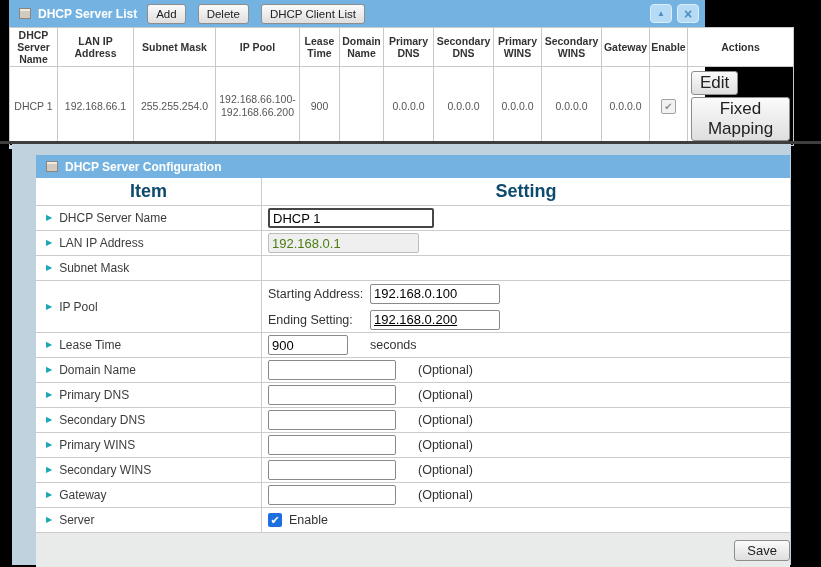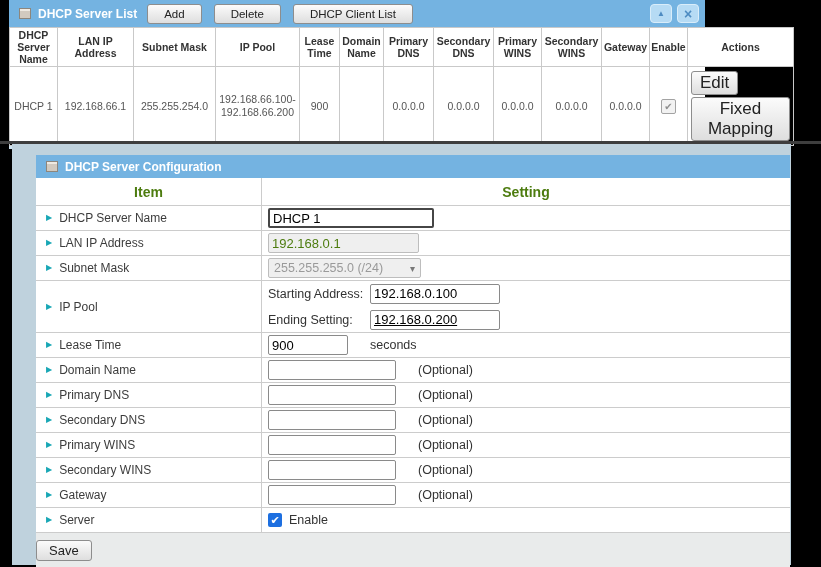--- a/index.html
+++ b/index.html
@@ -6,21 +6,21 @@
   .stage{position:relative;width:821px;height:567px;background:#000;overflow:hidden;
          font-family:"Liberation Sans",sans-serif;}
   
   .top-window{position:absolute;left:9px;top:0;width:696px;height:141px;background:#fff;}
   .win-header{height:27px;background:#74b3e1;display:flex;align-items:center;padding:0 6px 0 10px;box-sizing:border-box;}
   .panel-icon{width:10px;height:9px;background:#d2cabf;border:1px solid #8d867c;
               box-shadow:inset 0 2px 0 #efeae2;margin-right:7px;flex:0 0 auto;}
   .win-title{color:#fff;font-size:12px;font-weight:bold;margin-right:10px;white-space:nowrap;}
   .btn{background:linear-gradient(#fbfbfb,#dedede);border:1px solid #8d8d8d;border-radius:3px;
        font-family:"Liberation Sans",sans-serif;font-size:11.5px;color:#222;cursor:pointer;}
-  .toolbar-btn{height:20px;padding:0 16px;margin-right:12px;}
+  .toolbar-btn{height:20px;padding:0 8px;margin-right:12px;}
   .spacer{flex:1;}
   .win-ctrl{width:22px;height:19px;margin-left:5px;background:#b6dbf4;border:1px solid #d9edfa;
             border-radius:4px;color:#4e8cc2;display:flex;align-items:center;justify-content:center;
             padding:0;cursor:pointer;}
   .win-ctrl .g-collapse{font-size:8px;line-height:1;}
   .win-ctrl .g-close{font-size:14px;font-weight:bold;line-height:1;}
   
   .list-table{width:784px;border-collapse:collapse;table-layout:fixed;}
   .list-table th{border:1px solid #c9c9c9;background:#fff;font-size:10.5px;font-weight:bold;
                  color:#333;text-align:center;padding:1px;line-height:1.15;height:38px;box-sizing:border-box;}
@@ -38,38 +38,38 @@
   .page-area{position:absolute;left:12px;top:144px;width:779px;height:421px;background:#bfd2dd;}
   
   .config-panel{position:absolute;left:24px;top:11px;width:754px;height:412px;background:#fff;}
   .panel-header{height:23px;background:#74b3e1;display:flex;align-items:center;padding-left:10px;box-sizing:border-box;}
   .panel-header .win-title{font-size:12px;}
   .crow{display:flex;align-items:center;border-bottom:1px solid #ccc;box-sizing:border-box;background:#fff;}
   .h28{height:28px;} .h25{height:25px;} .h52{height:52px;} .hfoot{height:34px;}
   .item-cell{width:226px;flex:0 0 226px;align-self:stretch;display:flex;align-items:center;
              padding-left:10px;box-sizing:border-box;border-right:1px solid #ccc;}
   .set-cell{flex:1;display:flex;align-items:center;padding-left:6px;box-sizing:border-box;}
-  .hdr-cell{justify-content:center;padding-left:0;font-weight:bold;font-size:14px;color:#4d7c0f;}
+  .hdr-cell{justify-content:center;padding-left:0;font-weight:bold;font-size:18px;color:#0c4a6e;}
   .row-arrow{color:#18a7b5;font-size:8px;margin-right:7px;line-height:1;}
   .row-label{font-size:12px;color:#3c3c3c;}
   .txt{box-sizing:border-box;height:20px;font-family:"Liberation Sans",sans-serif;font-size:13px;
        color:#000;padding:0 3px;border:1px solid #8a8a8a;border-radius:2px;background:#fff;}
   .txt.focus{border:2px solid #464646;width:166px;}
   .txt.dis{background:#efefef;border:1px solid #bdbdbd;color:#4d7c0f;}
   .sel{box-sizing:border-box;height:20px;width:153px;background:#efefef;border:1px solid #bdbdbd;
        border-radius:2px;display:flex;align-items:center;justify-content:space-between;
        padding:0 5px;font-size:12.5px;color:#9a9a9a;}
   .sel .chev{color:#777;font-size:10px;}
   .pool-line{display:flex;align-items:center;height:26px;}
   .pool-label{display:inline-block;width:102px;font-size:12.5px;color:#333;}
   .unit,.note{font-size:12.5px;color:#333;margin-left:22px;}
   .cb-blue{width:14px;height:14px;background:#1d6fe0;border-radius:2px;color:#fff;font-size:11px;
            line-height:14px;text-align:center;flex:0 0 auto;}
   .cb-label{font-size:12.5px;color:#333;margin-left:7px;}
-  .cfg-footer{background:#e9ebeb;display:flex;align-items:center;justify-content:flex-start;border-bottom:none;}
+  .cfg-footer{background:#e9ebeb;display:flex;align-items:center;justify-content:flex-end;border-bottom:none;}
   .save-btn{padding:2px 12px;font-size:13px;}
 </style>
 </head>
 <body>
 
 <div class="stage">
 
   <section class="top-window">
     <header class="win-header">
       <span class="panel-icon"></span>
@@ -182,26 +182,20 @@
         <div class="set-cell">
             <input class="txt dis" style="width: 151px;" value="192.168.0.1">
           </div>
       </div>
 
       <div class="crow h25">
         <div class="item-cell">
             <span class="row-arrow">▶</span>
             <span class="row-label">Subnet Mask</span>
           </div>
-        <div class="set-cell">
-          <div class="sel">
-            <span>255.255.255.0 (/24)</span>
-            <span class="chev">▾</span>
-          </div>
-        </div>
       </div>
 
       <div class="crow h52">
         <div class="item-cell">
             <span class="row-arrow">▶</span>
             <span class="row-label">IP Pool</span>
           </div>
         <div class="set-cell" style="flex-direction:column;align-items:flex-start;justify-content:center;">
           <div class="pool-line">
             <span class="pool-label">Starting Address:</span>

